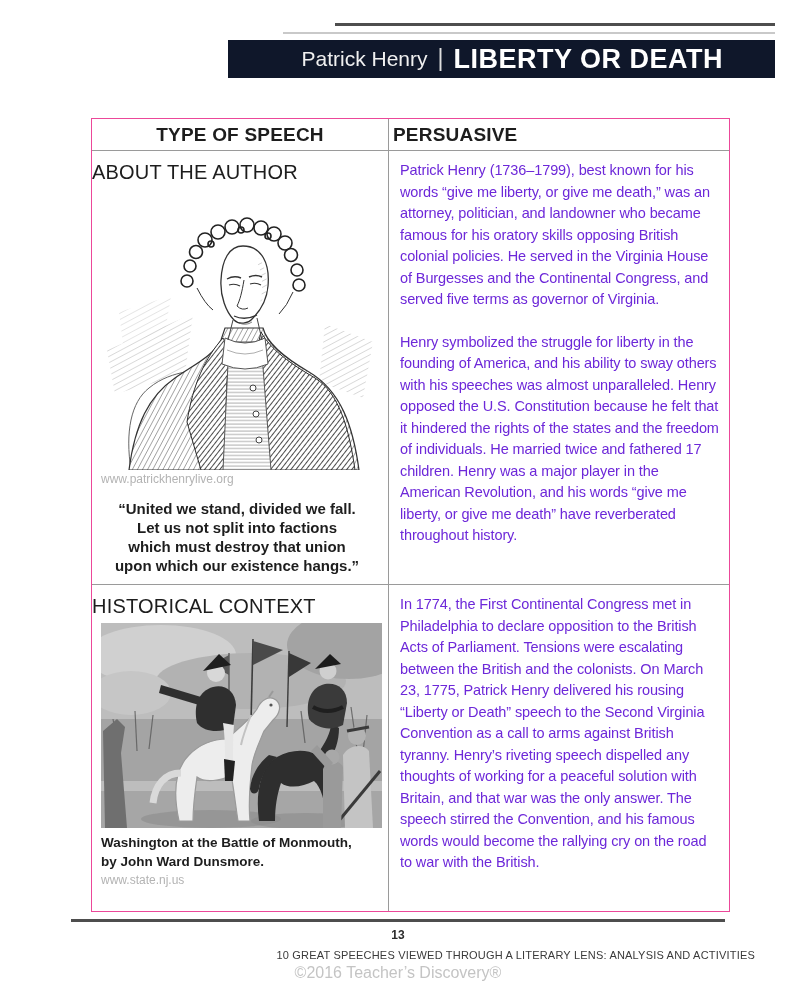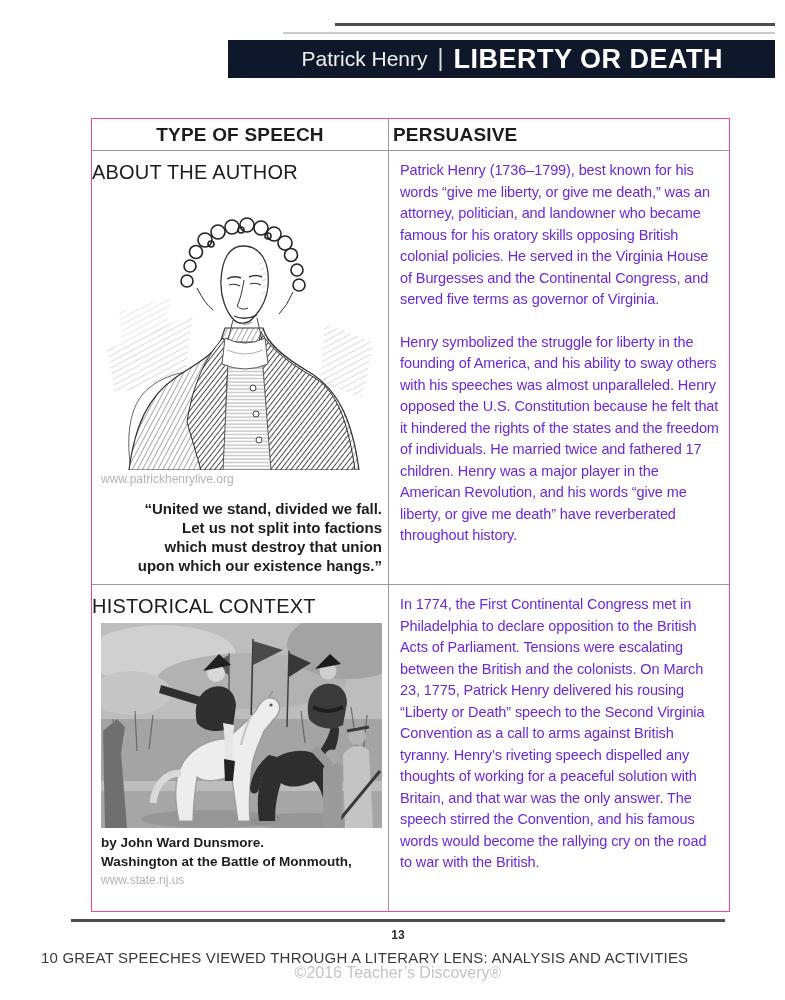--- a/index.html
+++ b/index.html
@@ -24,30 +24,30 @@
   .cell{overflow:hidden;}
   .cell.rightcol{border-left:1px solid #9a9a9a;}
   .th{display:flex;align-items:center;font-size:19px;font-weight:700;color:#1d1d1d;letter-spacing:0.2px;}
   .th.center{justify-content:center;}
   .th.leftpad{padding-left:4px;}
 
   .section-heading{text-align:left;padding:10px 7px 0 0;font-size:20px;font-weight:400;color:#1d1d1d;letter-spacing:0.2px;}
   .portrait-box{margin:8px 0 0 9px;width:284px;height:278px;}
   .battle-box{margin:5px 0 0 9px;width:281px;height:205px;}
   .credit{margin:2px 0 0 9px;font-size:12px;color:#b3b3b3;}
-  .quote{margin:13px 6px 0 0;text-align:right;font-size:15px;font-weight:700;color:#1d1d1d;line-height:19px;}
+  .quote{margin:13px 6px 0 0;text-align:center;font-size:15px;font-weight:700;color:#1d1d1d;line-height:19px;}
   .caption{margin:6px 0 0 9px;font-size:13.5px;font-weight:700;color:#1d1d1d;line-height:18.5px;}
 
   .body-cell{padding:9px 10px 0 11px;}
   .body-cell p{margin:0 0 21px 0;font-size:14.5px;line-height:21.5px;color:#6d28d9;letter-spacing:-0.1px;}
 
   
   .footer-rule{position:absolute;left:71px;top:919px;width:654px;height:3px;background:#4e4e4e;}
   .page-num{position:absolute;left:71px;top:928px;width:654px;text-align:center;font-size:12px;font-weight:700;color:#2b2b2b;}
-  .book-title{position:absolute;left:41px;top:949px;width:714px;text-align:left;font-size:15px;color:#3a3a3a;letter-spacing:0.2px;}
+  .book-title{position:absolute;left:41px;top:949px;width:714px;text-align:right;font-size:11px;color:#3a3a3a;letter-spacing:0.2px;}
   .copyright{position:absolute;left:71px;top:964px;width:654px;text-align:center;font-size:16px;color:#c4c4c4;}
 
   svg{display:block;}
 </style>
 </head>
 <body>
 
 <div class="page">
 
   <div class="rule-dark"></div>
@@ -224,22 +224,22 @@
             <circle cx="256" cy="113" r="9" fill="#b3b3b3"></circle>
             <path d="M246,108 L268,104" stroke="#3a3a3a" stroke-width="3"></path>
             <line x1="236" y1="200" x2="279" y2="148" stroke="#3a3a3a" stroke-width="3"></line>
             <path d="M222,205 L222,146 C226,136 238,136 242,144 L240,205 Z" fill="#9a9a9a"></path>
             <circle cx="231" cy="134" r="7.5" fill="#a8a8a8"></circle>
             <path d="M226,146 L210,128 L216,122 L232,140 Z" fill="#9a9a9a"></path>
           </svg>
         </div>
 
         <div class="caption">
+          <div>Washington at the Battle of Monmouth,</div>
           <div>by John Ward Dunsmore.</div>
-          <div>Washington at the Battle of Monmouth,</div>
         </div>
         <div class="credit">www.state.nj.us</div>
       </div>
 
       <div class="cell rightcol body-cell">
         <p>In 1774, the First Continental Congress met in Philadelphia to declare opposition to the British Acts of Parliament. Tensions were escalating between the British and the colonists. On March 23, 1775, Patrick Henry delivered his rousing “Liberty or Death” speech to the Second Virginia Convention as a call to arms against British tyranny. Henry’s riveting speech dispelled any thoughts of working for a peaceful solution with Britain, and that war was the only answer. The speech stirred the Convention, and his famous words would become the rallying cry on the road to war with the British.</p>
       </div>
     </div>
 
   </div>

